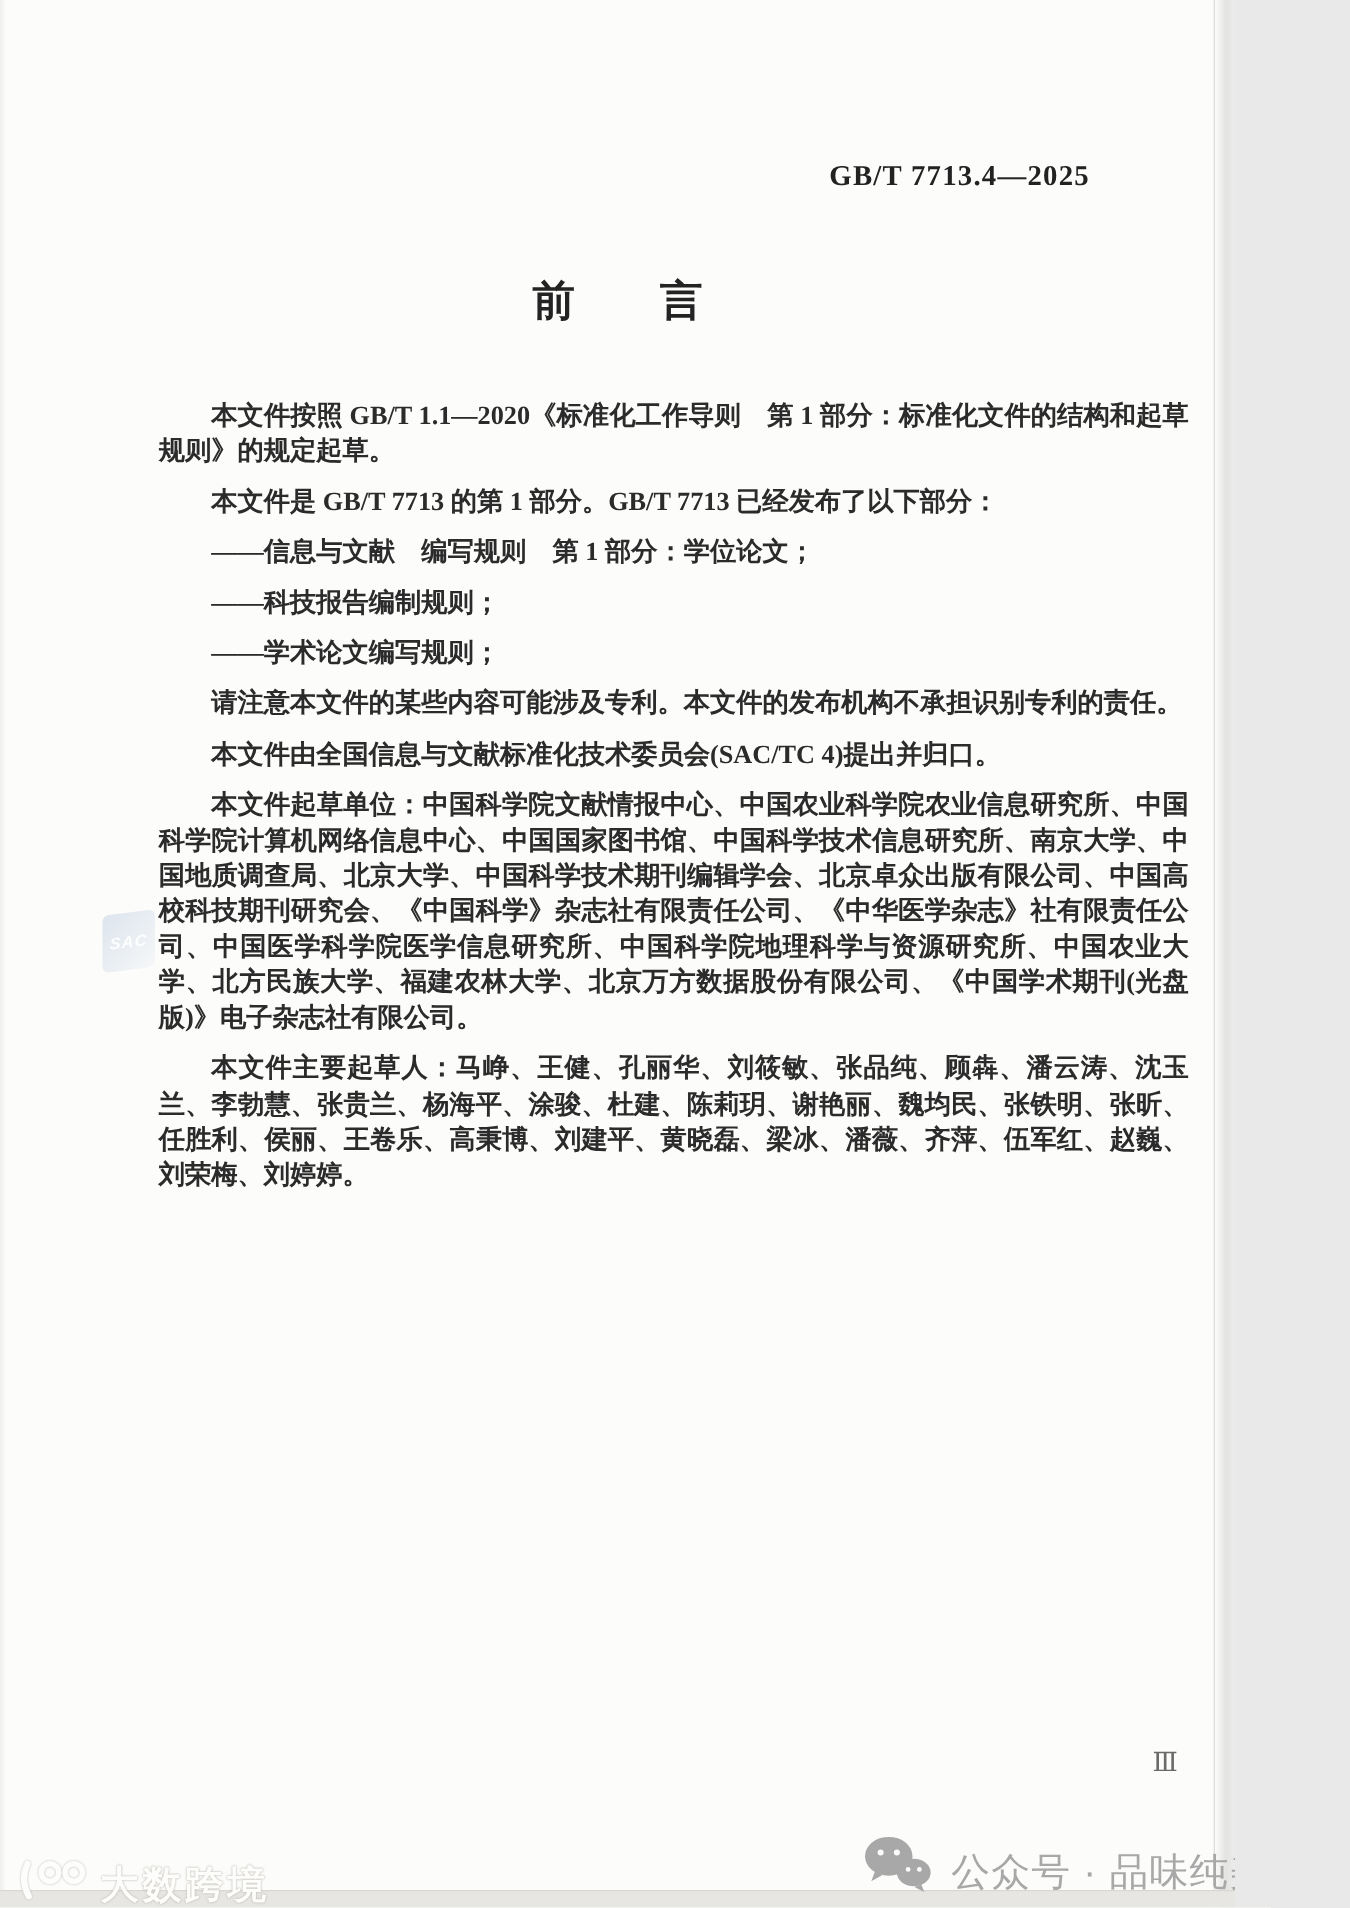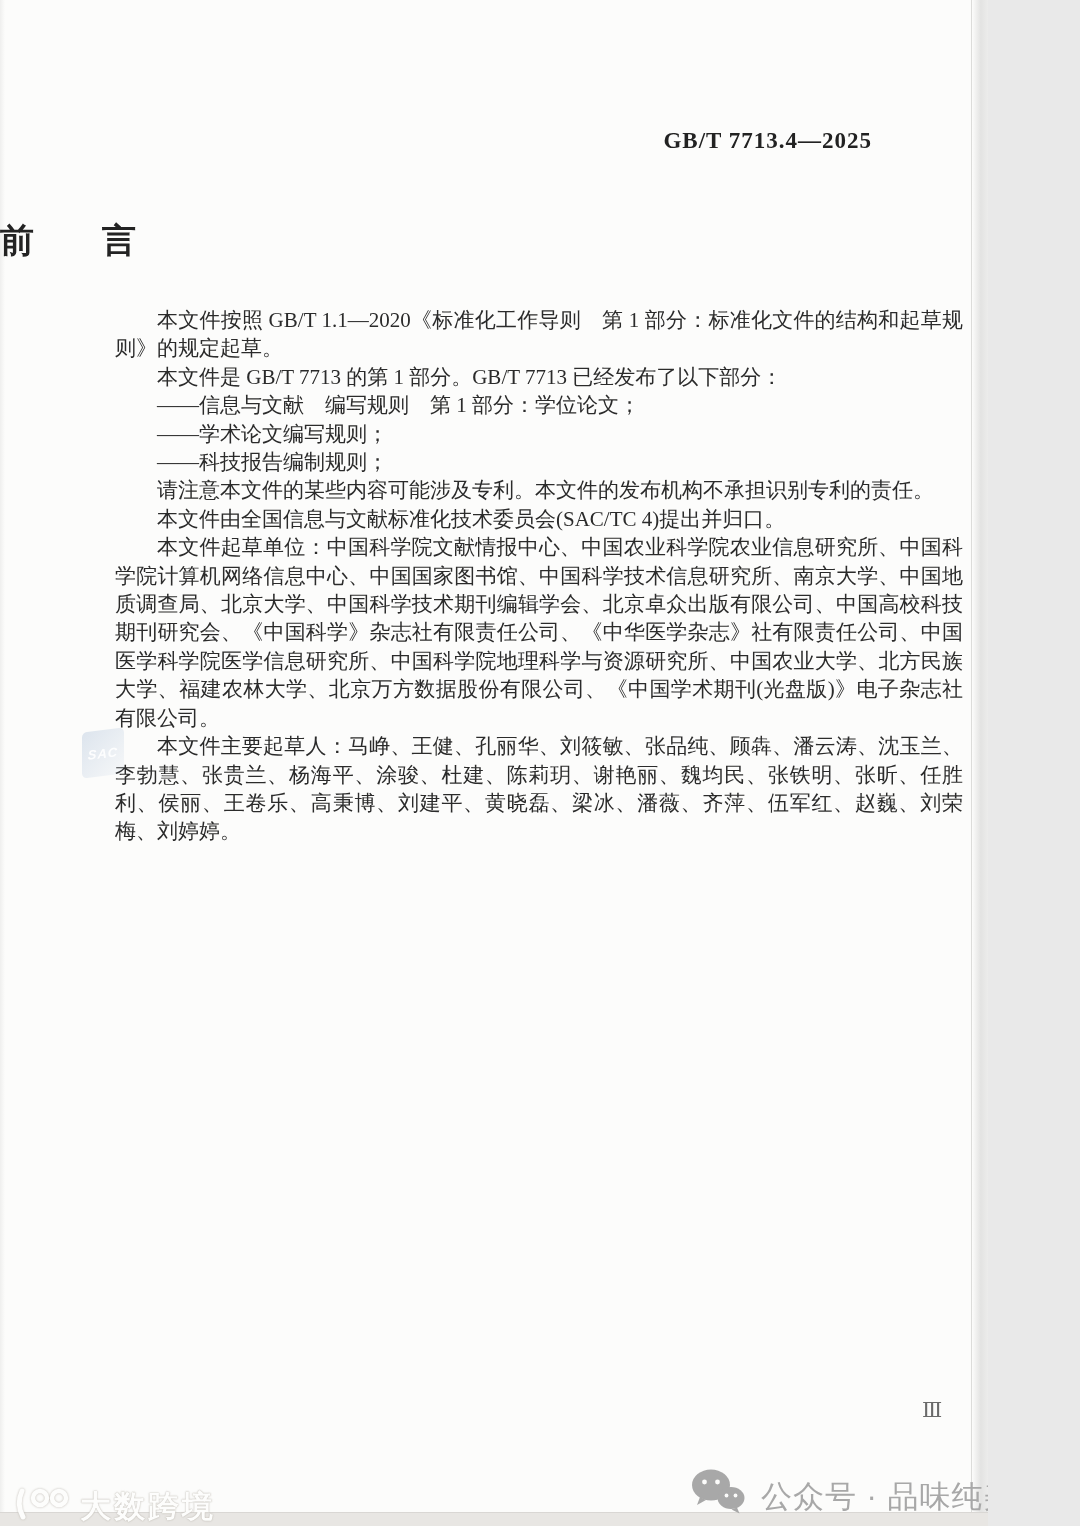--- a/index.html
+++ b/index.html
@@ -25,30 +25,30 @@
   .edge-bottom{
     position:absolute;bottom:0;left:0;width:100%;height:13px;
     background:#e8e6e3;border-top:1px solid #d9d7d4;
   }
   .doc-number{
     position:absolute;top:128px;right:116px;
     font-size:23px;font-weight:bold;letter-spacing:1px;color:#222;
   }
   .page-title{
     position:absolute;top:218px;left:0;width:100%;
-    margin:0;
+    margin:0;text-align:center;
     font-size:34px;font-weight:bold;color:#232323;
   }
   .content{
     position:absolute;top:306px;left:115px;width:848px;
     font-size:21px;line-height:28.4px;
     text-align:justify;text-justify:inter-ideograph;
     color:#2b2b2b;
   }
-  .content p{margin:0;text-indent:2em;}
+  .content p{margin:12px;text-indent:2em;font-weight:bold;}
   .page-number{
     position:absolute;top:1398px;left:922px;
     font-size:21px;color:#6a6a6a;letter-spacing:1px;
   }
   
   .sac-mark{
     position:absolute;left:82px;top:730px;width:42px;height:46px;
     background:linear-gradient(135deg,rgba(148,174,206,0.30),rgba(148,174,206,0.06));
     border-radius:5px;transform:skewY(-7deg);
     display:flex;align-items:center;justify-content:center;
@@ -92,22 +92,22 @@
   <div class="edge-bottom"></div>
 
   <div class="doc-number">GB/T 7713.4—2025</div>
 
   <h1 class="page-title">前　　言</h1>
 
   <div class="content">
     <p>本文件按照 GB/T 1.1—2020《标准化工作导则　第 1 部分：标准化文件的结构和起草规则》的规定起草。</p>
     <p>本文件是 GB/T 7713 的第 1 部分。GB/T 7713 已经发布了以下部分：</p>
     <p>——信息与文献　编写规则　第 1 部分：学位论文；</p>
+    <p>——科技报告编制规则；</p>
     <p>——学术论文编写规则；</p>
-    <p>——科技报告编制规则；</p>
     <p>请注意本文件的某些内容可能涉及专利。本文件的发布机构不承担识别专利的责任。</p>
     <p>本文件由全国信息与文献标准化技术委员会(SAC/TC 4)提出并归口。</p>
     <p>本文件起草单位：中国科学院文献情报中心、中国农业科学院农业信息研究所、中国科学院计算机网络信息中心、中国国家图书馆、中国科学技术信息研究所、南京大学、中国地质调查局、北京大学、中国科学技术期刊编辑学会、北京卓众出版有限公司、中国高校科技期刊研究会、《中国科学》杂志社有限责任公司、《中华医学杂志》社有限责任公司、中国医学科学院医学信息研究所、中国科学院地理科学与资源研究所、中国农业大学、北方民族大学、福建农林大学、北京万方数据股份有限公司、《中国学术期刊(光盘版)》电子杂志社有限公司。</p>
     <p>本文件主要起草人：马峥、王健、孔丽华、刘筱敏、张品纯、顾犇、潘云涛、沈玉兰、李勃慧、张贵兰、杨海平、涂骏、杜建、陈莉玥、谢艳丽、魏均民、张铁明、张昕、任胜利、侯丽、王卷乐、高秉博、刘建平、黄晓磊、梁冰、潘薇、齐萍、伍军红、赵巍、刘荣梅、刘婷婷。</p>
   </div>
 
   <div class="page-number">Ⅲ</div>
 
   <div class="sac-mark">
     <span>SAC</span>

